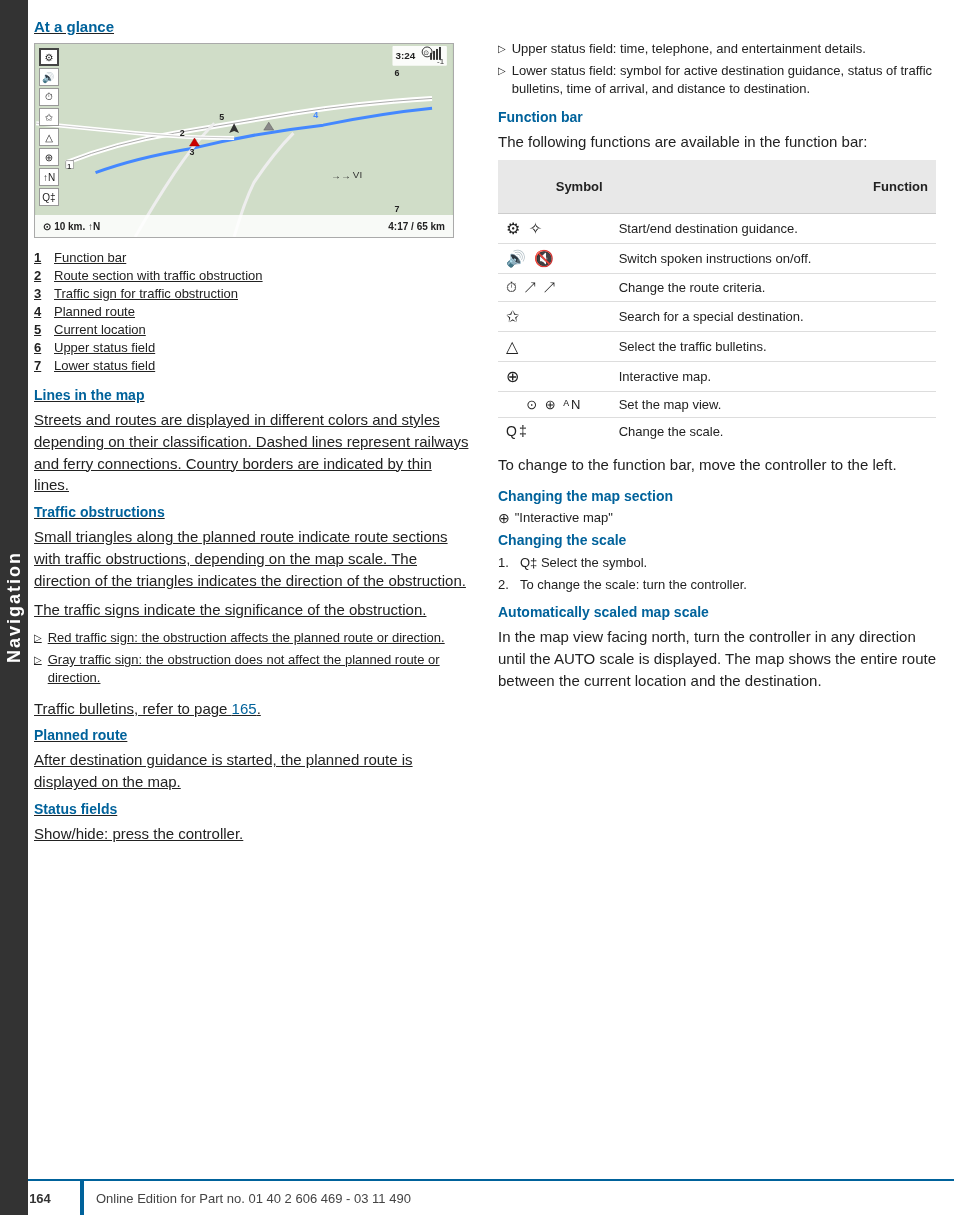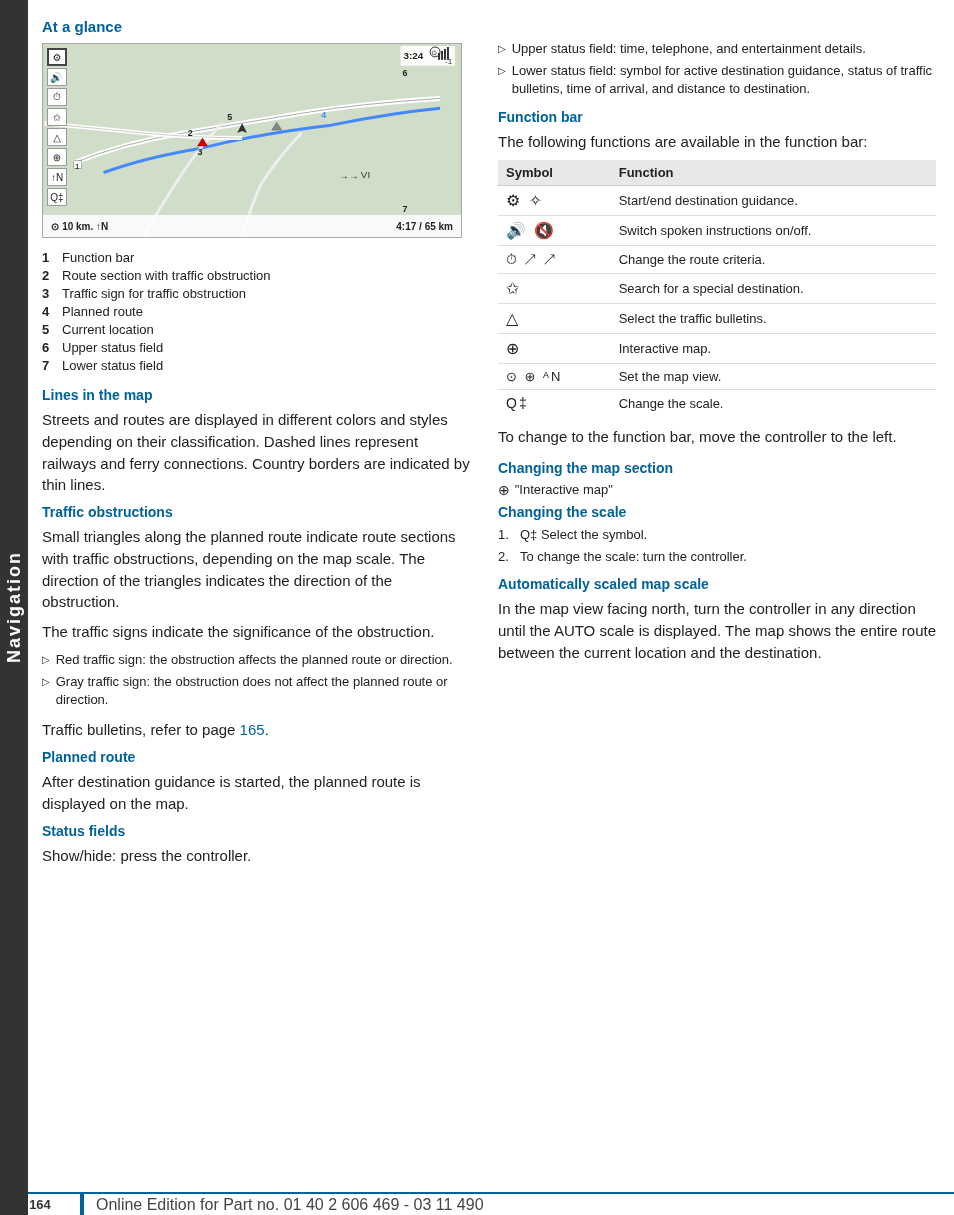--- a/index.html
+++ b/index.html
@@ -39,21 +39,22 @@
     .content {
       margin-left: 28px;
       display: flex;
       flex-direction: row;
       padding: 18px 0 0 0;
     }
 
     
     .left-col {
       width: 460px;
-      padding: 0 18px 0 14px;
+      padding: 0 18px 0 6px;
+      text-decoration: underline;
     }
 
     
     .right-col {
       flex: 1;
       padding: 0 18px 0 10px;
     }
 
     h2.section-title {
       font-size: 14px;
@@ -132,22 +133,22 @@
 
     
     .func-table {
       width: 100%;
       border-collapse: collapse;
       margin-bottom: 10px;
       font-size: 13px;
     }
     .func-table th {
       background: #e8e8e8;
-      text-align: left;
-      padding: 5px 8px;
+      text-align: right;
+      padding: 19px 8px;
       font-weight: bold;
       border-bottom: 1px solid #ccc;
     }
     .func-table td {
       padding: 5px 8px;
       border-bottom: 1px solid #ddd;
       vertical-align: middle;
     }
     .func-table tr:last-child td {
       border-bottom: none;
@@ -187,40 +188,40 @@
       margin-right: 5px;
       font-size: 14px;
     }
 
     
     .footer {
       position: absolute;
       bottom: 0;
       left: 0;
       right: 0;
-      height: 23px;
+      height: 36px;
       display: flex;
       align-items: center;
       border-top: 2px solid #00629b;
     }
     .footer-page {
       width: 80px;
       text-align: center;
       font-size: 13px;
       font-weight: bold;
       color: #333;
     }
     .footer-bar {
       width: 4px;
       height: 100%;
       background: #00629b;
     }
     .footer-text {
       padding-left: 12px;
-      font-size: 16px;
+      font-size: 13px;
       color: #444;
     }
     .map-icon-box {
       position: absolute;
       left: 4px;
       top: 4px;
       display: flex;
       flex-direction: column;
       gap: 2px;
     }
@@ -431,21 +432,21 @@
         </tr>
         <tr>
           <td class="sym-cell" style="font-size:16px;">△</td>
           <td>Select the traffic bulletins.</td>
         </tr>
         <tr>
           <td class="sym-cell" style="font-size:16px;">⊕</td>
           <td>Interactive map.</td>
         </tr>
         <tr>
-          <td class="sym-cell" style="font-size:13px;">⊙ ⊕ ᴬN</td>
+          <td class="sym-cell" style="font-size:13px;text-align:center;">⊙ ⊕ ᴬN</td>
           <td>Set the map view.</td>
         </tr>
         <tr>
           <td class="sym-cell" style="font-size:14px;">Q‡</td>
           <td>Change the scale.</td>
         </tr>
       </tbody>
     </table>
 
     <p>To change to the function bar, move the controller to the left.</p>

